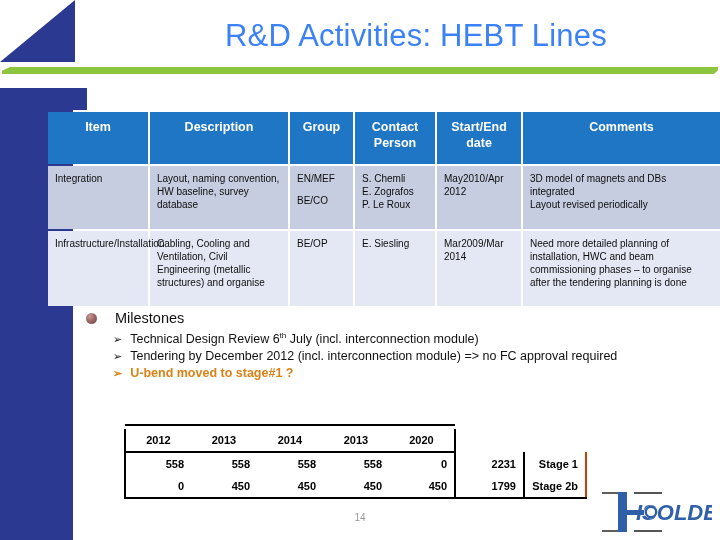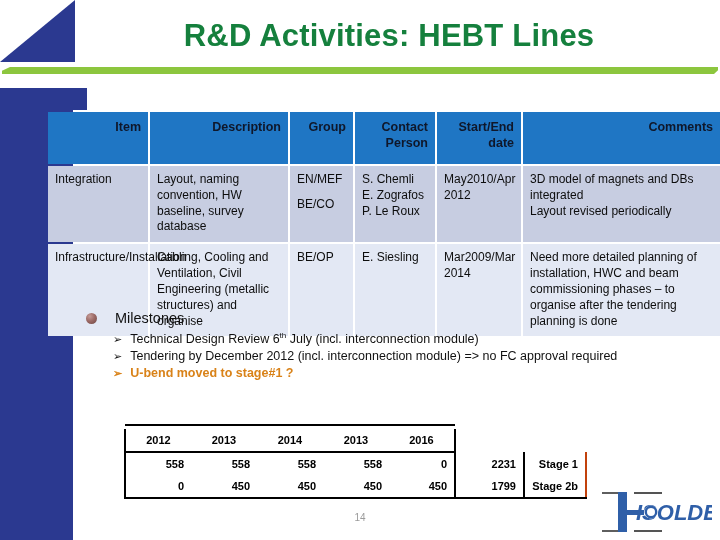--- a/index.html
+++ b/index.html
@@ -33,55 +33,55 @@
     width: 73px; height: 452px;
     background: #2b3990;
   }
   .left-bar-notch {
     position: absolute; left: 73px; top: 88px;
     width: 14px; height: 22px;
     background: #2b3990;
   }
 
   .slide-title {
-    position: absolute; left: 109px; top: 18px;
+    position: absolute; left: 136px; top: 18px;
     width: 560px;
     text-align: center;
     font-size: 31px;
-    font-weight: bold;
-    color: #15803d;
+    font-weight: normal;
+    color: #3b82f6;
     letter-spacing: 0.2px;
     white-space: nowrap;
   }
 
   
   .main-table {
     position: absolute; left: 46px; top: 110px;
     width: 670px;
     border-collapse: separate;
     border-spacing: 2px;
     table-layout: fixed;
   }
   .main-table th {
     background: #1f76c4;
-    color: #0f172a;
+    color: #ffffff;
     font-size: 12.5px;
     font-weight: bold;
-    text-align: right;
+    text-align: center;
     vertical-align: top;
     padding: 8px 7px 8px 7px;
     height: 52px;
     line-height: 1.25;
     margin-left: 23px;
   }
   .main-table td {
-    font-size: 12px;
+    font-size: 10px;
     color: #0d0d0d;
     vertical-align: top;
-    padding: 6px 7px 7px 7px;
+    padding: 6px 7px 17px 7px;
     line-height: 1.32;
   }
   tr.row-a td { background: #c7cde1; }
   tr.row-b td { background: #e3e8f4; }
 
   .col-item      { width: 100px; }
   .col-desc      { width: 138px; }
   .col-group     { width: 63px; }
   .col-contact   { width: 80px; }
   .col-dates     { width: 84px; }
@@ -261,21 +261,21 @@
         <td></td>
         <td class="y2016v"></td>
         <td class="blank"></td>
         <td class="blank"></td>
       </tr>
       <tr class="hdr">
         <td class="yr first">2012</td>
         <td class="yr">2013</td>
         <td class="yr">2014</td>
         <td class="yr">2013</td>
-        <td class="yr y2016">2016</td>
+        <td class="yr y2016">2020</td>
         <td class="blank"></td>
         <td class="blank"></td>
       </tr>
       <tr class="data">
         <td class="first">558</td>
         <td>558</td>
         <td>558</td>
         <td>558</td>
         <td class="y2016v">0</td>
         <td class="tot">2231</td>

